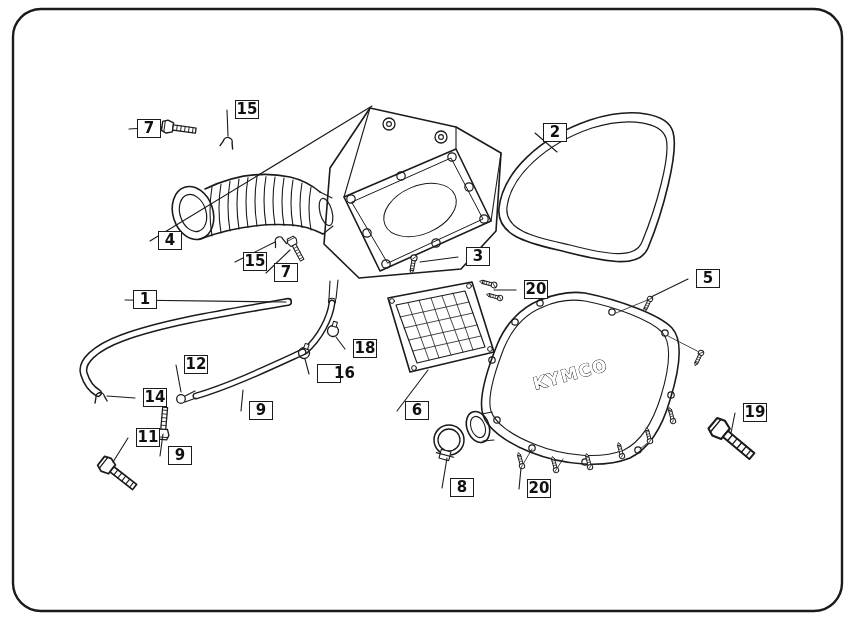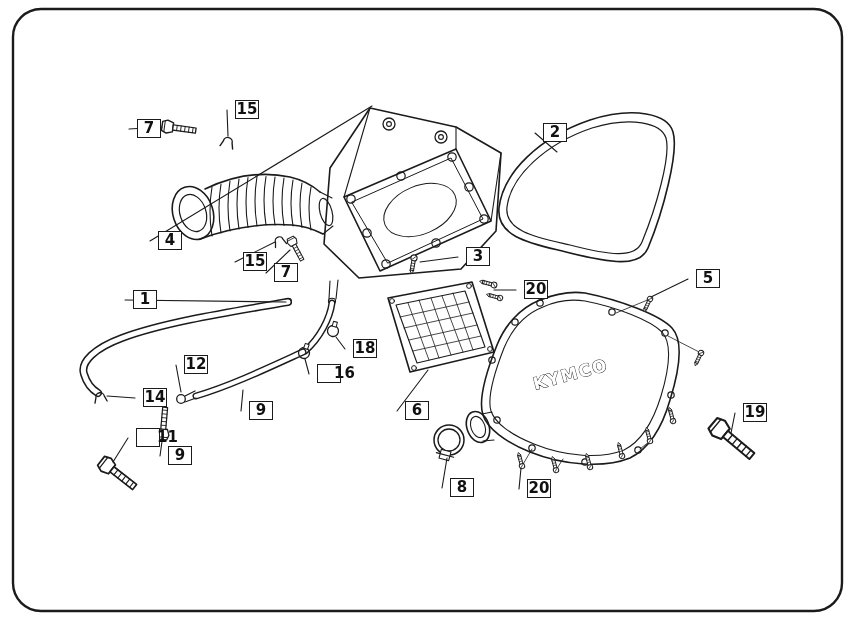--- a/index.html
+++ b/index.html
@@ -249,19 +249,19 @@
       <div class="callout" style="left: 446px; top: 247px;">3</div>
       <div class="callout" style="left: 504px; top: 280px;">20</div>
       <div class="callout" style="left: 676px; top: 269px;">5</div>
       <div class="callout" style="left: 113px; top: 290px;">1</div>
       <div class="callout" style="left: 333px; top: 339px;">18</div>
       <div class="callout" style="left: 297px; top: 364px; padding-left: 16px;">16</div>
       <div class="callout" style="left: 164px; top: 355px;">12</div>
       <div class="callout" style="left: 123px; top: 388px;">14</div>
       <div class="callout" style="left: 229px; top: 401px;">9</div>
       <div class="callout" style="left: 148px; top: 446px;">9</div>
-      <div class="callout" style="left: 116px; top: 428px; padding-left: 20px;">11</div>
+      <div class="callout" style="left: 116px; top: 428px;">11</div>
       <div class="callout" style="left: 385px; top: 401px;">6</div>
       <div class="callout" style="left: 430px; top: 478px;">8</div>
       <div class="callout" style="left: 507px; top: 479px;">20</div>
       <div class="callout" style="left: 723px; top: 403px;">19</div>
     </div>
 </div>
 
 </body></html>

